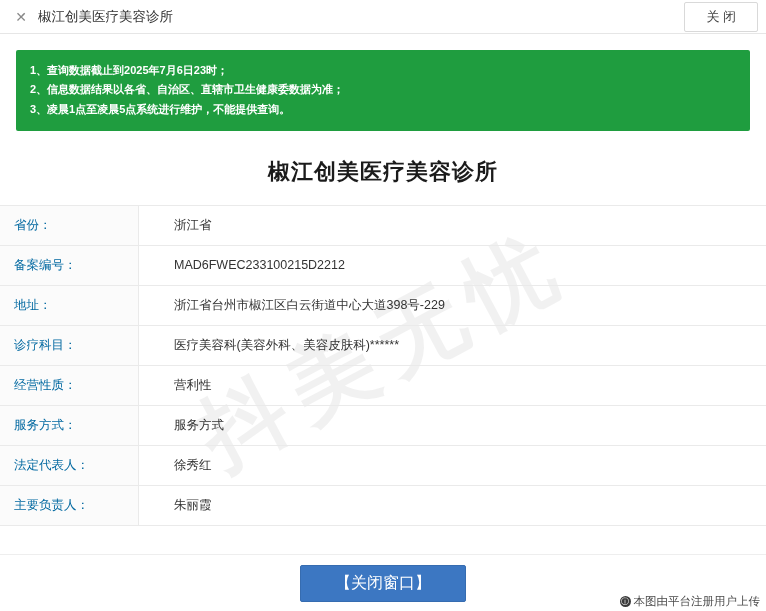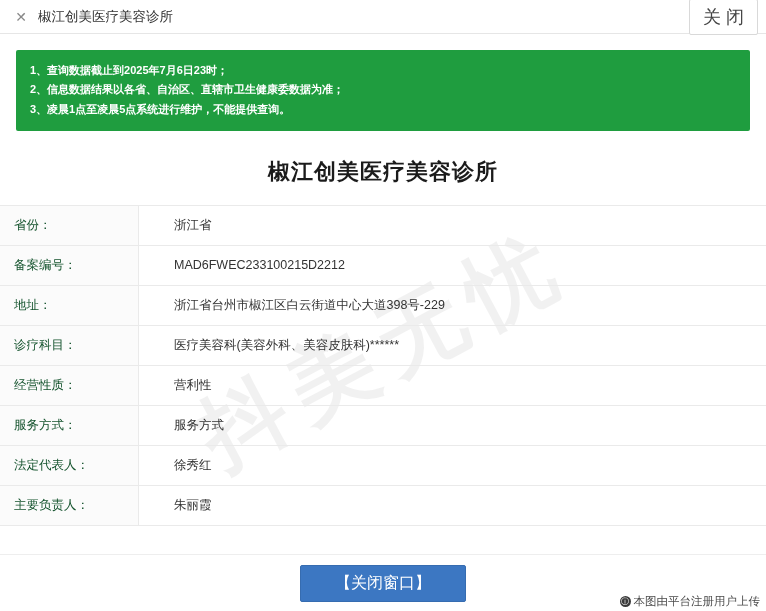--- a/index.html
+++ b/index.html
@@ -42,22 +42,22 @@
     margin-left: 8px;
     font-size: 13.5px;
     color: #333333;
     white-space: nowrap;
   }
   .titlebar-spacer { flex: 1; }
   .close-btn {
     border: 1px solid #d9d9d9;
     background: #ffffff;
     color: #444444;
-    font-size: 18px;
-    padding: 5px 13px;
+    font-size: 13px;
+    padding: 5px 21px;
     border-radius: 2px;
     cursor: pointer;
     font-family: "Liberation Sans", sans-serif;
   }
 
   
   .notice-wrap {
     padding: 16px 16px 0 16px;
   }
   .notice {
@@ -97,21 +97,21 @@
     border-top: 1px solid #eaeaea;
   }
   .info-table td {
     padding: 11px 0 11px 14px;
     font-size: 12.5px;
     vertical-align: middle;
     background: transparent;
   }
   .info-table td.label {
     width: 124px;
-    color: #14532d;
+    color: #0369a1;
     border-right: 1px solid #eaeaea;
     background: #fbfbfb;
   }
   .info-table td.value {
     color: #333333;
     padding-left: 35px;
   }
 
   
   .watermark {

